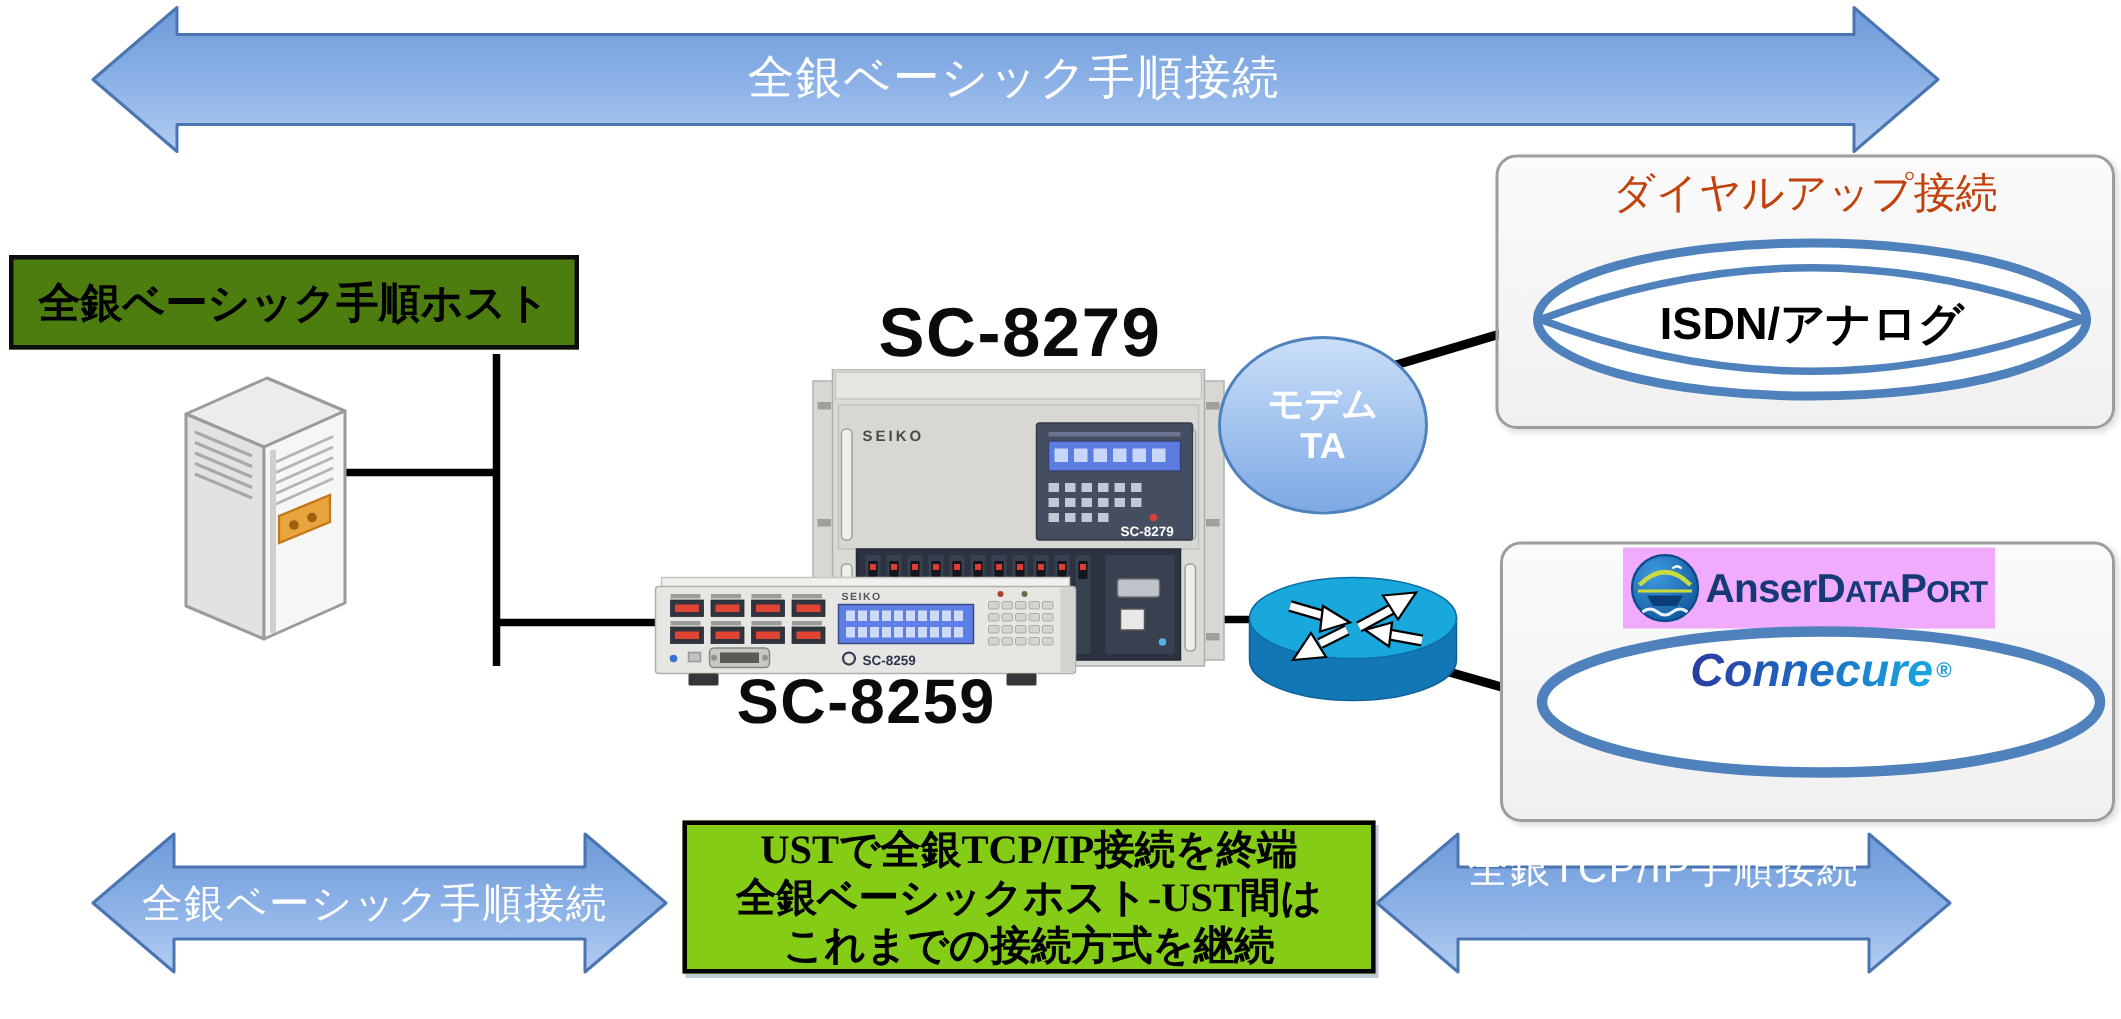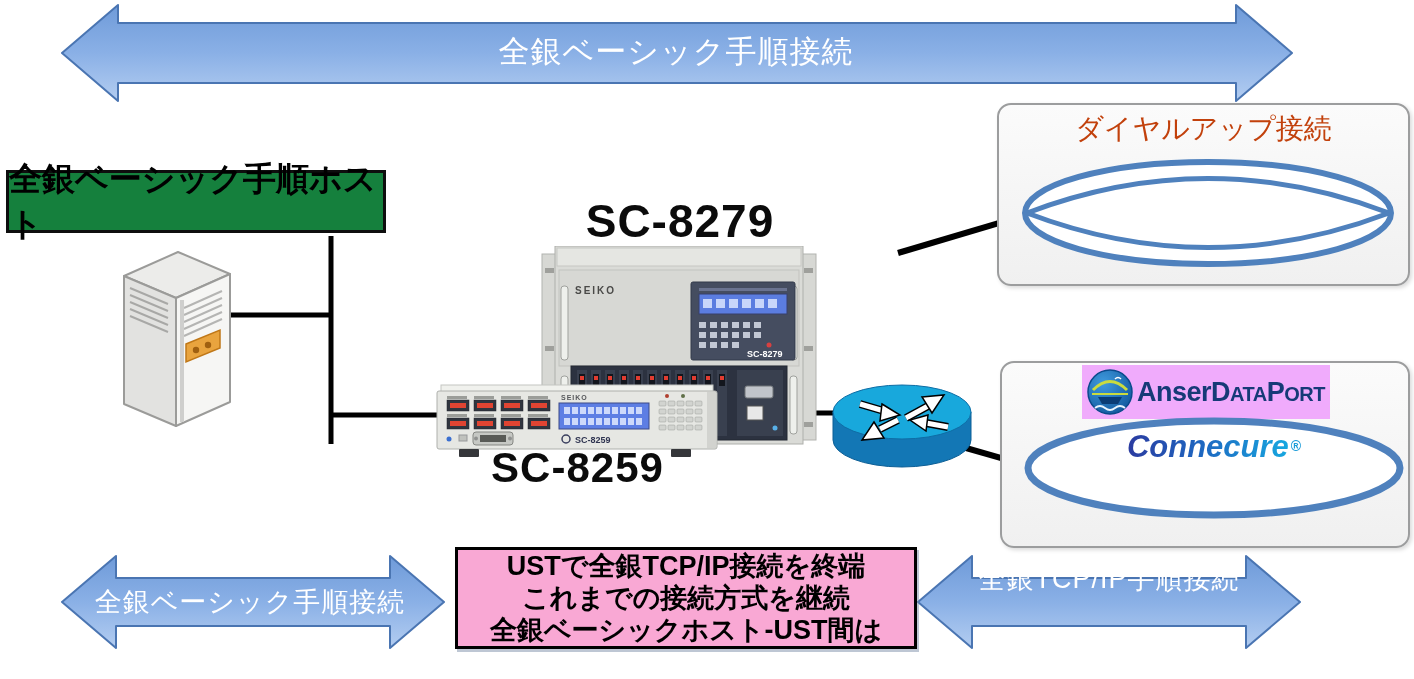--- a/index.html
+++ b/index.html
@@ -8,23 +8,23 @@
   .abs{position:absolute;}
   svg{display:block;}
 
   
   .arrow-label{position:absolute;display:flex;align-items:center;justify-content:center;
                color:#fff;font-weight:normal;letter-spacing:1px;z-index:2;text-align:right;}
   .arrow-label.top{font-size:31px;}
   .arrow-label.small{font-size:27px;}
 
   
-  .host-box{position:absolute;left:6px;top:170px;width:374px;height:57px;background:#15803d;
+  .host-box{position:absolute;left:6px;top:170px;width:374px;height:57px;background:#4d7c0f;
             border:3px solid #0e0e0e;display:flex;align-items:center;justify-content:center;
-            font-size:33px;font-weight:bold;color:#000;z-index:4;}
+            font-size:28px;font-weight:bold;color:#000;z-index:4;}
 
   
   .device-label{position:absolute;text-align:center;font-weight:bold;color:#0b0b0b;z-index:4;
                 letter-spacing:1px;}
   .device-label.rack{left:545px;top:194px;width:270px;font-size:46px;}
   .device-label.unit{left:445px;top:444px;width:265px;font-size:42px;}
 
   
   .modem-circle{position:absolute;left:812px;top:224px;width:136px;height:115px;border-radius:50%;
             background:linear-gradient(180deg,#cbdff7 0%,#a9c8f1 42%,#7ea9e4 100%);
@@ -54,23 +54,23 @@
   .vpn-text{position:absolute;left:1022px;top:429px;width:384px;text-align:center;z-index:6;}
   .connecure{font-weight:bold;font-style:italic;font-size:31px;color:#1c64b8;letter-spacing:0;text-align:right;}
   @supports (-webkit-background-clip:text){
     .connecure{background:linear-gradient(90deg,#2b3ba0 0%,#1e66c0 45%,#17a8e0 100%);
                -webkit-background-clip:text;background-clip:text;-webkit-text-fill-color:transparent;}
   }
   .regmark{font-size:14px;vertical-align:super;color:#1a9bd8;font-weight:bold;margin-left:2px;}
   .ipvpn{font-size:34px;font-weight:bold;color:#000;letter-spacing:1px;line-height:34px;margin-top:-2px;}
 
   
-  .note-box{position:absolute;left:455px;top:547px;width:456px;height:96px;background:#f9a8d4;
+  .note-box{position:absolute;left:455px;top:547px;width:456px;height:96px;background:#84cc16;
             border:3px solid #000;box-shadow:2px 3px 0 rgba(110,130,160,0.45);z-index:3;
-            display:flex;flex-direction:column;align-items:center;justify-content:flex-end;}
+            display:flex;flex-direction:column;align-items:center;justify-content:flex-end;font-family:Liberation Serif, serif;}
   .note-line{font-size:27px;font-weight:bold;color:#000;line-height:32px;text-align:center;white-space:nowrap;}
 
   .z1{z-index:1}.z2{z-index:2}.z3{z-index:3}.z5{z-index:5}
 </style>
 </head>
 <body>
 
 <div class="canvas">
 
   <svg class="abs z1" style="left:0;top:0" width="1414" height="679" viewBox="0 0 1414 679">
@@ -329,28 +329,33 @@
       <polygon points="92,15 114,13 102,31" fill="#fff" stroke="#000" stroke-width="1.5"></polygon>
       <line x1="68" y1="38" x2="50" y2="47" stroke="#000" stroke-width="8"></line>
       <line x1="68" y1="38" x2="50" y2="47" stroke="#fff" stroke-width="5"></line>
       <polygon points="54,56 32,58 44,40" fill="#fff" stroke="#000" stroke-width="1.5"></polygon>
       <line x1="118" y1="45" x2="96" y2="41" stroke="#000" stroke-width="8"></line>
       <line x1="118" y1="45" x2="96" y2="41" stroke="#fff" stroke-width="5"></line>
       <polygon points="98,33 80,38 96,49" fill="#fff" stroke="#000" stroke-width="1.5"></polygon>
     </g>
   </svg>
 
+  <div class="modem-circle">
+    <div>モデム</div>
+    <div>TA</div>
+  </div>
 
   <div class="cloud-box dialup"></div>
   <div class="dialup-title">ダイヤルアップ接続</div>
   <svg class="abs z5" style="left:1018px;top:158px" width="380" height="110" viewBox="0 0 380 110">
     <ellipse cx="190" cy="55" rx="183" ry="51" fill="#ffffff" stroke="#4f81bd" stroke-width="6"></ellipse>
     <path d="M 9 55 Q 190 -14 371 55" fill="none" stroke="#4f81bd" stroke-width="5"></path>
     <path d="M 9 55 Q 190 124 371 55" fill="none" stroke="#4f81bd" stroke-width="5"></path>
   </svg>
+  <div class="net-label">ISDN/アナログ</div>
 
   <div class="cloud-box vpn"></div>
   <div class="logo-band">
     <svg width="46" height="46" viewBox="0 0 46 46">
       <defs>
         <radialGradient id="gL" cx="0.35" cy="0.3" r="0.9">
           <stop offset="0%" stop-color="#3f9ade"></stop>
             <stop offset="100%" stop-color="#0b4e94"></stop>
         </radialGradient>
       </defs>
@@ -377,22 +382,22 @@
           <stop offset="50%" stop-color="#8ab0e6"></stop>
           <stop offset="100%" stop-color="#b3cdf1"></stop>
       </linearGradient>
     </defs>
     <polygon points="6,53 60,7 60,29 334,29 334,7 388,53 334,99 334,77 60,77 60,99" fill="url(#gB)" stroke="#4a75b2" stroke-width="2" stroke-linejoin="round"></polygon>
   </svg>
   <div class="arrow-label small" style="left:70px;top:577px;width:360px;height:50px;">全銀ベーシック手順接続</div>
 
   <div class="note-box">
     <div class="note-line">USTで全銀TCP/IP接続を終端</div>
+    <div class="note-line">全銀ベーシックホスト-UST間は</div>
     <div class="note-line">これまでの接続方式を継続</div>
-    <div class="note-line">全銀ベーシックホスト-UST間は</div>
   </div>
 
   <svg class="abs z1" style="left:912px;top:549px" width="394" height="106" viewBox="0 0 394 106">
     <defs>
       <linearGradient id="gC" x1="0" y1="0" x2="0" y2="1">
         <stop offset="0%" stop-color="#6f9bd9"></stop>
           <stop offset="50%" stop-color="#8ab0e6"></stop>
           <stop offset="100%" stop-color="#b3cdf1"></stop>
       </linearGradient>
     </defs>

